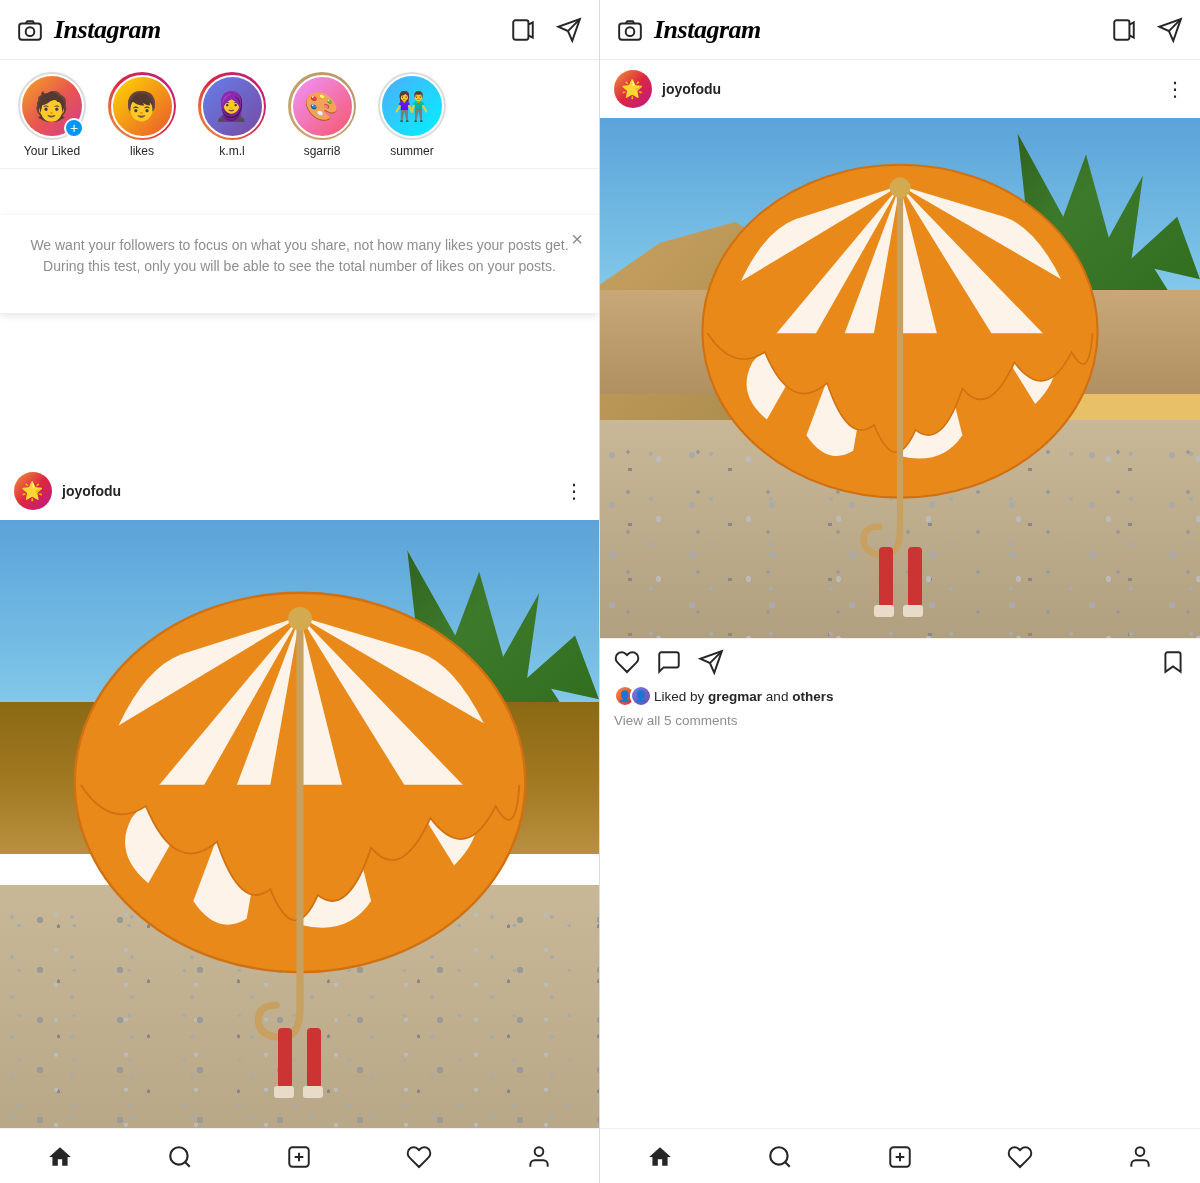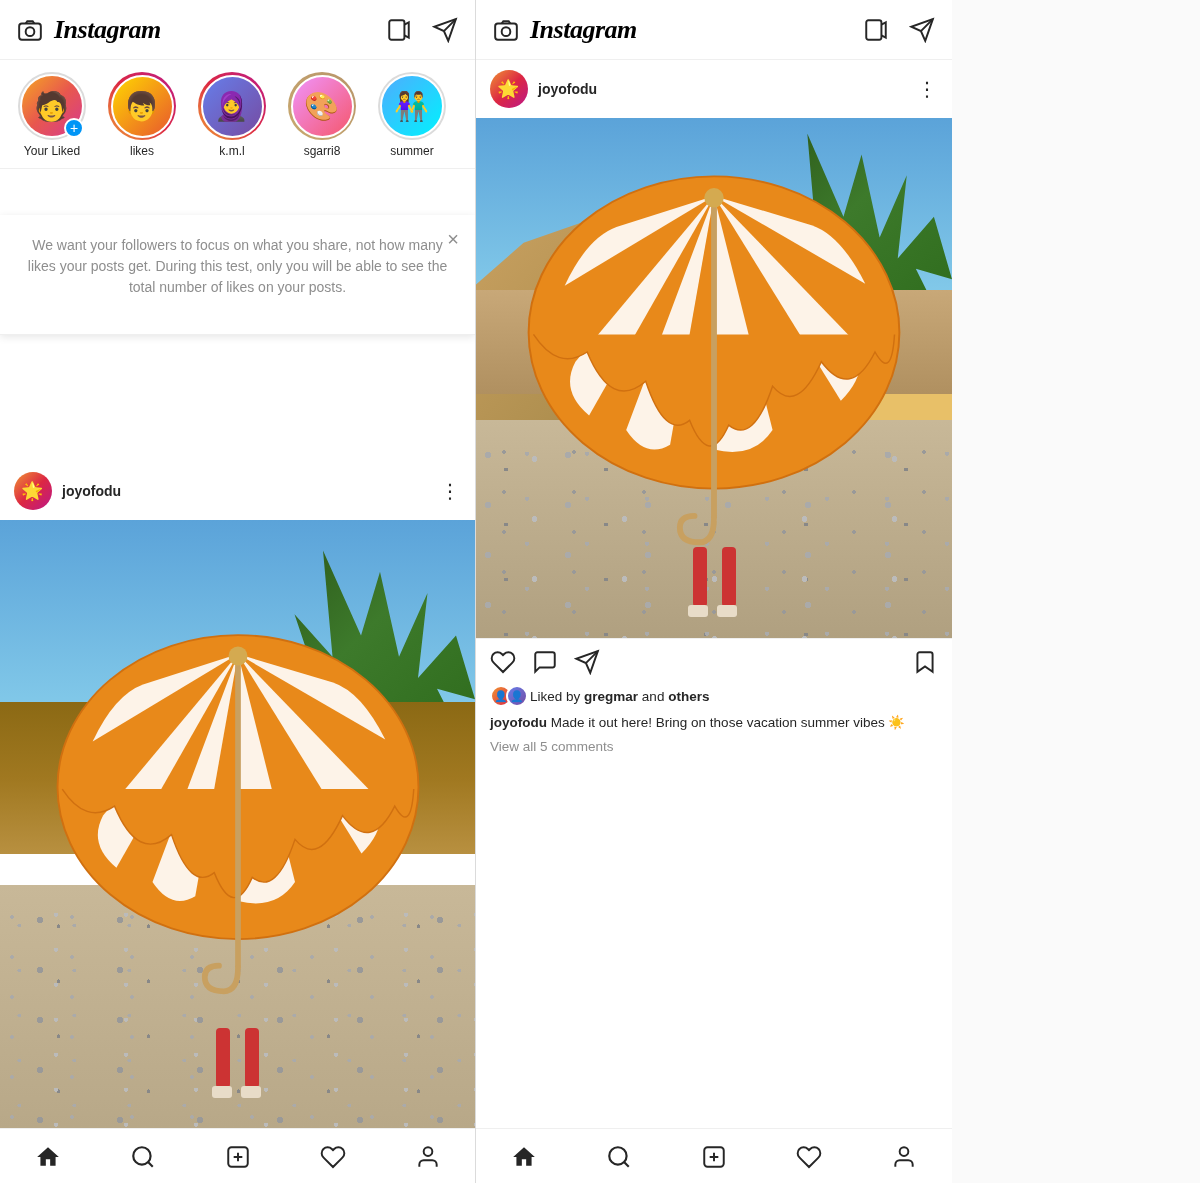--- a/index.html
+++ b/index.html
@@ -7,21 +7,21 @@
       width: 1200px;
       height: 1183px;
       display: flex;
       font-family: -apple-system, BlinkMacSystemFont, 'Segoe UI', sans-serif;
       background: #fafafa;
       overflow: hidden;
     }
 
     
     .panel {
-      width: 476px;
+      width: 600px;
       height: 1183px;
       background: #fff;
       display: flex;
       flex-direction: column;
       border-right: 1px solid #dbdbdb;
       overflow: hidden;
       position: relative;
     }
 
     
@@ -737,24 +737,20 @@
         <div class="liked-avatar liked-av1">👤</div>
         <div class="liked-avatar liked-av2">👤</div>
       </div>
       <span class="liked-text">
         <span>Liked by</span>
         <strong>gregmar</strong>
         <span> and </span>
         <span class="others">others</span>
       </span>
     </div>
-    <div class="caption">
-      <strong>joyofodu</strong>
-      <span> </span><span>Made it out here! Bring on those vacation summer vibes ☀️</span>
-    </div>
     <div class="view-comments">View all 5 comments</div>
   </div>
 
   <div class="bottom-nav" style="margin-top:auto;">
     <div class="nav-icon">
       <svg viewBox="0 0 24 24" width="26" height="26" fill="#262626">
         <path d="M10 20v-6h4v6h5v-8h3L12 3 2 12h3v8z"></path>
       </svg>
     </div>
     <div class="nav-icon">

